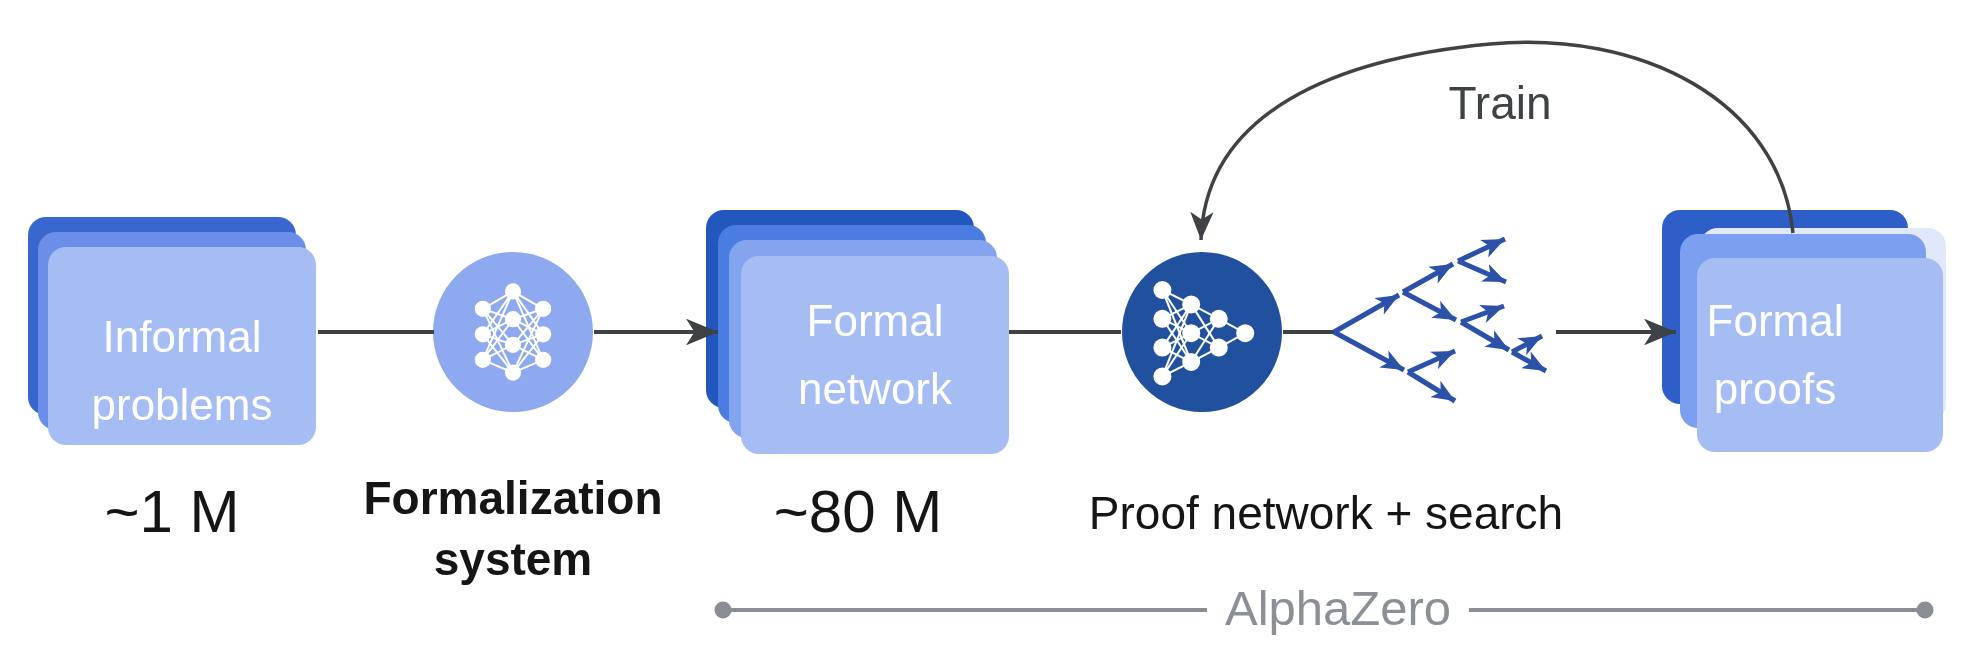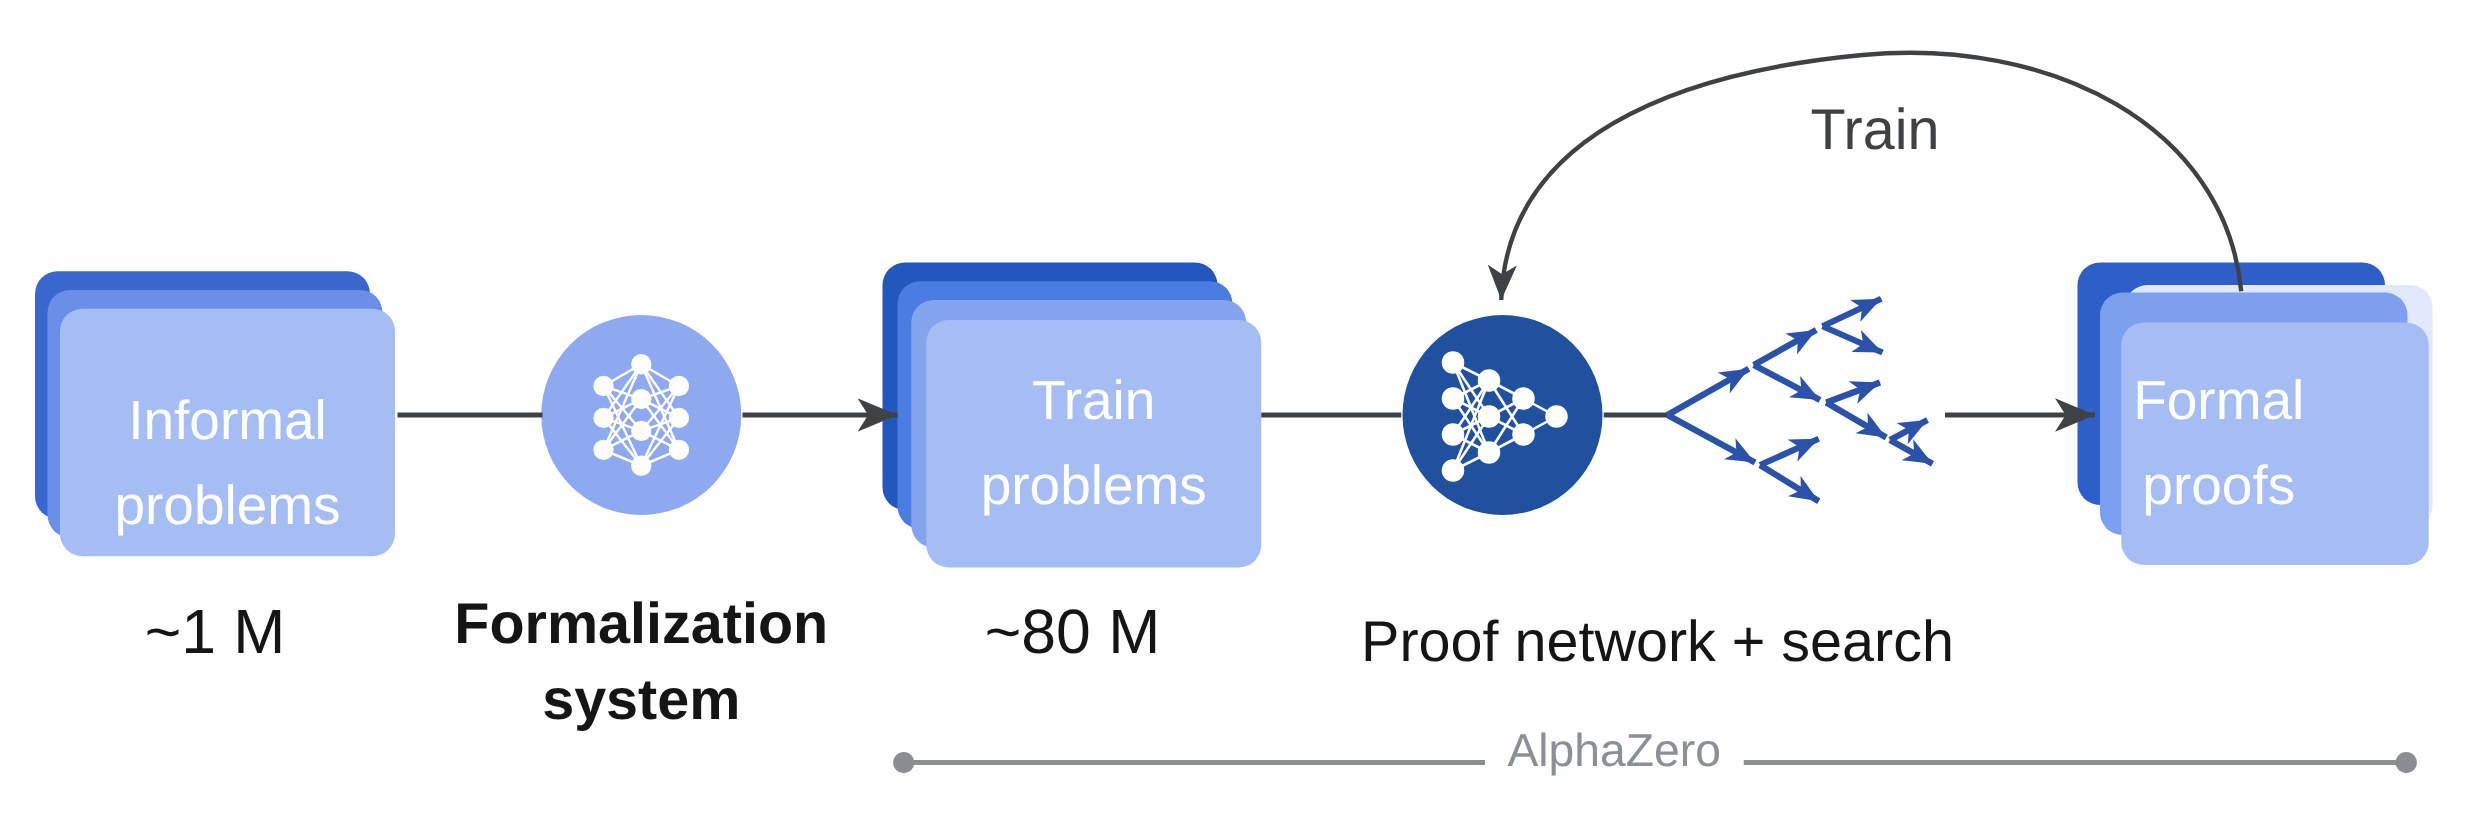--- a/index.html
+++ b/index.html
@@ -5,25 +5,25 @@
   html,body{margin:0;padding:0;background:#fff;}
   .stage{position:relative;width:1980px;height:658px;background:#fff;overflow:hidden;
          font-family:"Liberation Sans","DejaVu Sans",sans-serif;}
   .card{position:absolute;border-radius:18px;}
   .card-label{position:absolute;display:flex;align-items:center;justify-content:center;
               text-align:center;color:#fff;font-size:44px;line-height:1.55;z-index:1;}
   .circle{position:absolute;width:160px;height:160px;border-radius:50%;
           display:flex;align-items:center;justify-content:center;z-index:1;}
   .overlay{position:absolute;left:0;top:0;z-index:2;pointer-events:none;}
   .caption{position:absolute;font-size:46px;color:#151515;text-align:center;line-height:1.32;z-index:3;}
-  .count{font-size:50px;}
+  .count{font-size:60px;}
   .train-label{color:var(--connector,#3f4245);}
   .az-label{color:var(--text-gray,#8b9096);background:#fff;padding:2px 18px;}
-  .az-wrap{position:absolute;left:1188px;top:580px;width:300px;text-align:left;z-index:3;
-           font-size:37px;}
+  .az-wrap{position:absolute;left:1188px;top:580px;width:300px;text-align:center;z-index:3;
+           font-size:49px;}
   .z1{z-index:1;}
 </style>
 </head>
 <body>
 
 <div class="stage">
 
   <div>
     <div class="card z1" style="left:28px;top:217px;width:268px;height:198px;background:var(--card-back,#3a67cd);"></div>
     <div class="card z1" style="left:38px;top:232px;width:268px;height:198px;background:var(--card-mid,#6b8fe8);"></div>
@@ -72,21 +72,21 @@
           <circle cx="76" cy="74" r="7"></circle>
       </g>
     </svg>
   </div>
 
   <div>
     <div class="card z1" style="left:706px;top:210px;width:268px;height:198px;background:var(--card-darkest,#2457be);"></div>
     <div class="card z1" style="left:718px;top:225px;width:268px;height:198px;background:var(--card-mid2,#4a7ce2);"></div>
     <div class="card z1" style="left:729px;top:240px;width:268px;height:198px;background:var(--card-light3,#84a5ee);"></div>
     <div class="card z1" style="left:741px;top:256px;width:268px;height:198px;background:var(--card-front,#a6bdf4);"></div>
-    <div class="card-label" style="left:741px;top:256px;width:268px;height:198px;">Train problems</div>
+    <div class="card-label" style="left:741px;top:256px;width:268px;height:198px;">Formal network</div>
   </div>
 
   <div class="circle" style="left:1122px;top:252px;background:var(--circle-dark,#21509f);">
     <svg width="120" height="120" viewBox="0 0 100 100">
       <g stroke="#fff" stroke-width="1.7">
         <line x1="17" y1="15" x2="41" y2="27"></line>
           <line x1="17" y1="15" x2="41" y2="51"></line>
           <line x1="17" y1="15" x2="41" y2="75"></line>
         <line x1="17" y1="39" x2="41" y2="27"></line>
           <line x1="17" y1="39" x2="41" y2="51"></line>

